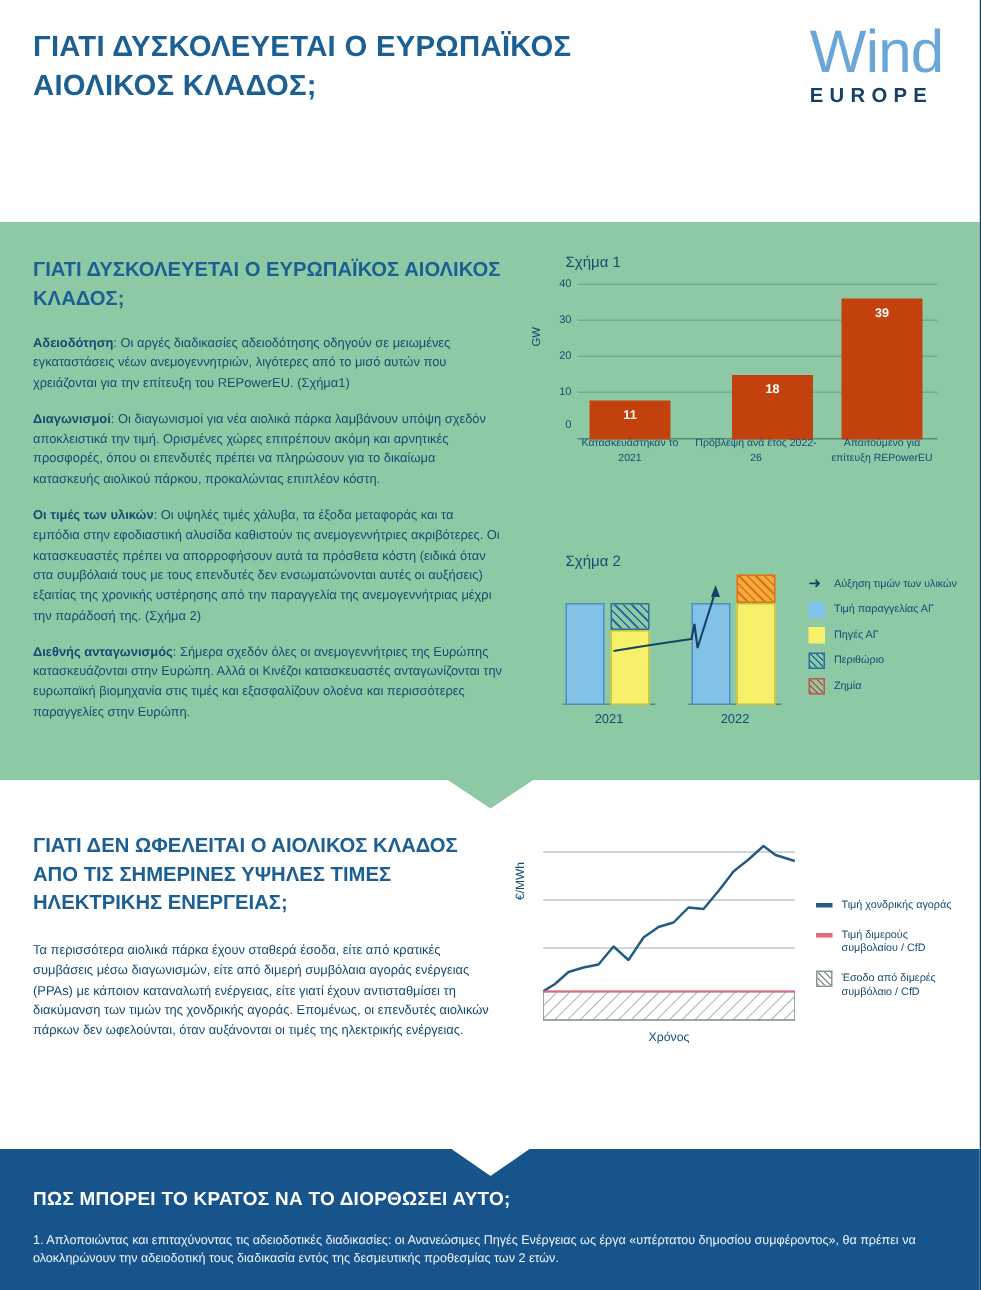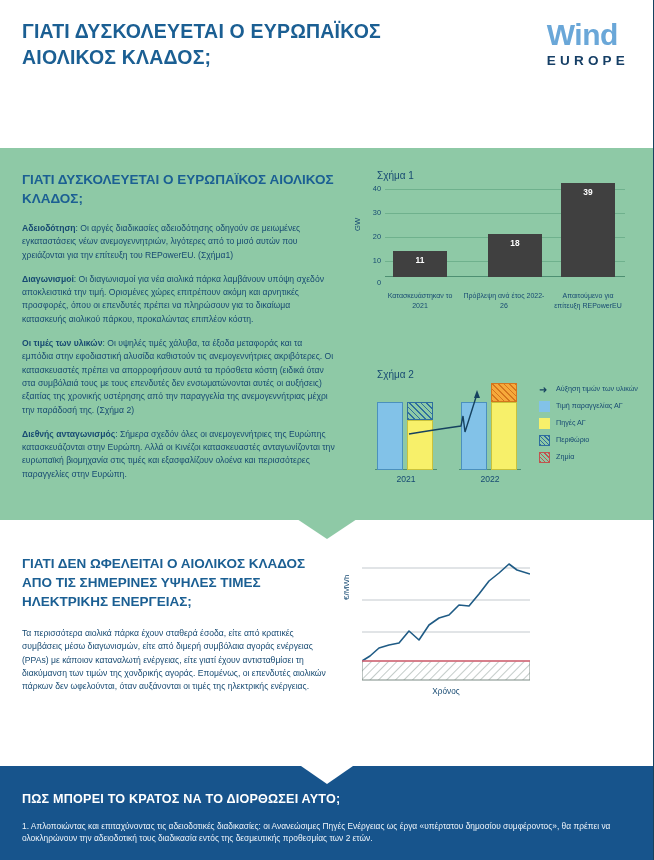--- a/index.html
+++ b/index.html
@@ -10,44 +10,44 @@
   }
   .page{position:relative;width:654px;height:860px;background:#fff;
         border-right:1.5px solid #16425f;box-sizing:border-box;}
 
   
   .header{position:relative;height:148px;background:#fff;padding:18px 22px 0 22px;box-sizing:border-box;}
   .hdr-title{font-size:19.5px;line-height:26px;font-weight:bold;color:#1b5f93;
              letter-spacing:.2px;max-width:430px;}
   .hdr-sub{margin-top:18px;font-size:9.8px;line-height:15px;color:#1b4f7e;max-width:520px;}
   .logo{position:absolute;right:24px;top:20px;text-align:left;}
-  .logo-wind{font-size:30px;font-weight:bold;color:#6aa7d8;letter-spacing:-.5px;line-height:30px;position:relative;display:inline-block;}
+  .logo-wind{font-size:40px;font-weight:normal;color:#6aa7d8;letter-spacing:-.5px;line-height:30px;position:relative;display:inline-block;}
   .logo-eu{font-size:13.5px;font-weight:bold;color:#163f66;letter-spacing:4.2px;margin-top:3px;}
 
   
   .sec-green{position:relative;background:#8ec9a6;min-height:310px;padding:22px 0 16px 0;}
   .green-inner{display:flex;}
   .green-left{width:352px;padding:0 14px 0 22px;box-sizing:border-box;}
   .green-right{flex:1;padding-right:8px;position:relative;}
   .g-title{font-size:13.5px;line-height:19px;font-weight:bold;color:#1b5f93;margin-bottom:14px;}
   .g-p{font-size:8.6px;line-height:13.3px;color:#174a72;margin-bottom:11px;}
   .g-p b{font-weight:bold;}
   .arrow-green{position:absolute;left:50%;transform:translateX(-50%);bottom:-19px;
      width:0;height:0;border-left:30px solid transparent;border-right:30px solid transparent;
      border-top:20px solid #8ec9a6;z-index:3;}
 
   
   .fig-label{font-size:10px;color:#174a72;margin:0 0 4px 28px;}
   .chart1{position:relative;width:280px;height:140px;margin-left:6px;}
   .c1-ylab{position:absolute;left:-2px;top:46px;font-size:7.6px;color:#174a72;
            transform:rotate(-90deg);transform-origin:left top;}
-  .c1-plot{position:absolute;left:30px;top:4px;width:240px;height:88px;}
+  .c1-plot{position:absolute;left:30px;top:4px;width:240px;height:104px;}
   .c1-grid{position:absolute;left:0;right:0;height:1px;background:#6fb18d;}
   .c1-tick{position:absolute;left:-22px;width:18px;text-align:right;font-size:7.4px;color:#174a72;}
-  .c1-bar{position:absolute;bottom:0;background:#404040;}
+  .c1-bar{position:absolute;bottom:0;background:#c2410c;}
   .c1-val{position:absolute;left:0;right:0;top:4px;text-align:center;font-size:8.4px;font-weight:bold;color:#fff;}
   .c1-axis{position:absolute;left:0;right:0;bottom:0;height:1.4px;background:#4e8f72;}
   .c1-cat{position:absolute;top:102px;font-size:7px;line-height:9.6px;text-align:center;color:#174a72;}
 
   
   .chart2{position:relative;width:290px;height:120px;margin-left:6px;}
   .c2-plot{position:absolute;left:18px;top:4px;width:152px;height:96px;}
   .c2-group{position:absolute;bottom:14px;width:62px;}
   .c2-base{position:absolute;bottom:14px;height:1.4px;background:#4e8f72;}
   .c2-bar{position:absolute;bottom:0;width:26px;}
@@ -219,20 +219,34 @@
               </defs>
               <line x1="0" y1="8" x2="168" y2="8" stroke="#c3c9ce" stroke-width="1"></line>
               <line x1="0" y1="40" x2="168" y2="40" stroke="#c3c9ce" stroke-width="1"></line>
               <line x1="0" y1="72" x2="168" y2="72" stroke="#c3c9ce" stroke-width="1"></line>
               <rect x="0" y="101" width="168" height="19" fill="url(#hatchA)" stroke="#7d8c85" stroke-width="1"></rect>
               <polyline points="0,101 8,96 17,88 27,85 37,83 47,71 57,80 67,65 77,58 87,55 97,45 107,46 117,34 127,21 137,13 147,4 155,10 168,14" fill="none" stroke="#1f5b85" stroke-width="1.6" stroke-linejoin="round"></polyline>
               <line x1="0" y1="101" x2="168" y2="101" stroke="#e0697a" stroke-width="1.4"></line>
             </svg>
           </div>
           <div class="c3-xlab">Χρόνος</div>
+          <div class="legend3">
+            <div class="lg-row">
+              <div class="lg-sw" style="height:3px;margin-top:4px;background:#1f5b85"></div>
+              <div class="lg-tx">Τιμή χονδρικής αγοράς</div>
+            </div>
+            <div class="lg-row" style="margin-top:10px">
+              <div class="lg-sw" style="height:3px;margin-top:4px;background:#e0697a"></div>
+              <div class="lg-tx">Τιμή διμερούς συμβολαίου / CfD</div>
+            </div>
+            <div class="lg-row" style="margin-top:10px">
+              <div class="lg-sw" style="background:repeating-linear-gradient(45deg,#8a9a93 0 1px,transparent 1px 3px);border:1px solid #8a9a93;box-sizing:border-box"></div>
+              <div class="lg-tx">Έσοδο από διμερές συμβόλαιο / CfD</div>
+            </div>
+          </div>
         </div>
       </div>
     </div>
   </div>
 
   <div class="sec-dark">
     <div class="notch"></div>
     <div class="d-title">ΠΩΣ ΜΠΟΡΕΙ ΤΟ ΚΡΑΤΟΣ ΝΑ ΤΟ ΔΙΟΡΘΩΣΕΙ ΑΥΤΟ;</div>
     <div class="d-p">1. Απλοποιώντας και επιταχύνοντας τις αδειοδοτικές διαδικασίες:  οι Ανανεώσιμες Πηγές Ενέργειας ως έργα «υπέρτατου δημοσίου συμφέροντος», θα πρέπει να ολοκληρώνουν την αδειοδοτική τους διαδικασία εντός της δεσμευτικής προθεσμίας των 2 ετών.</div>
 

